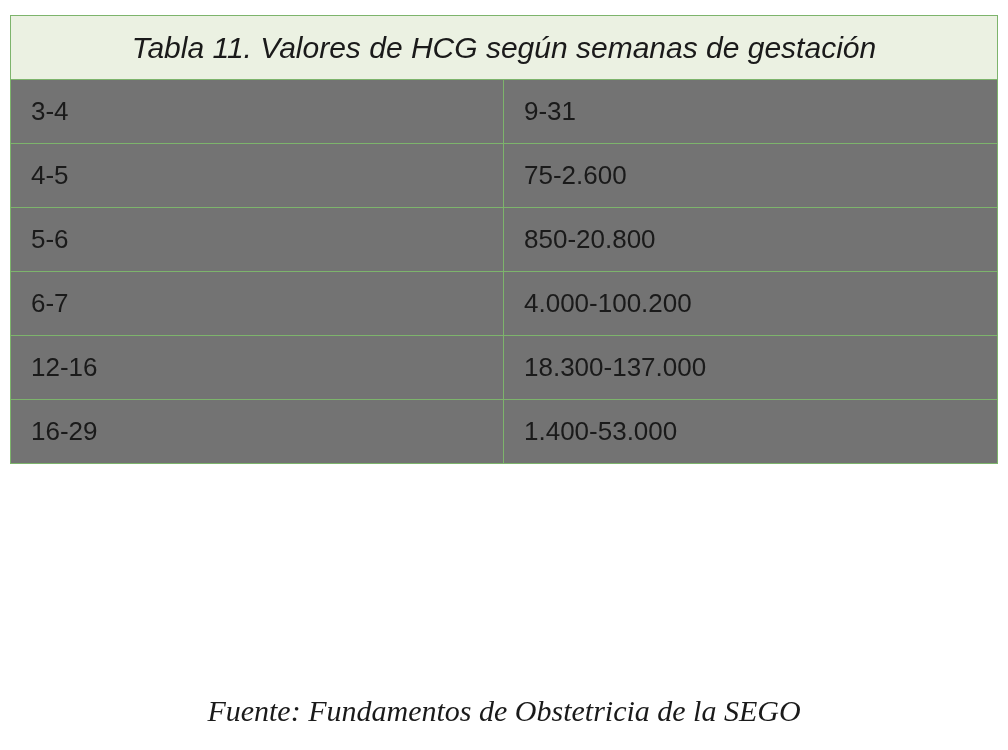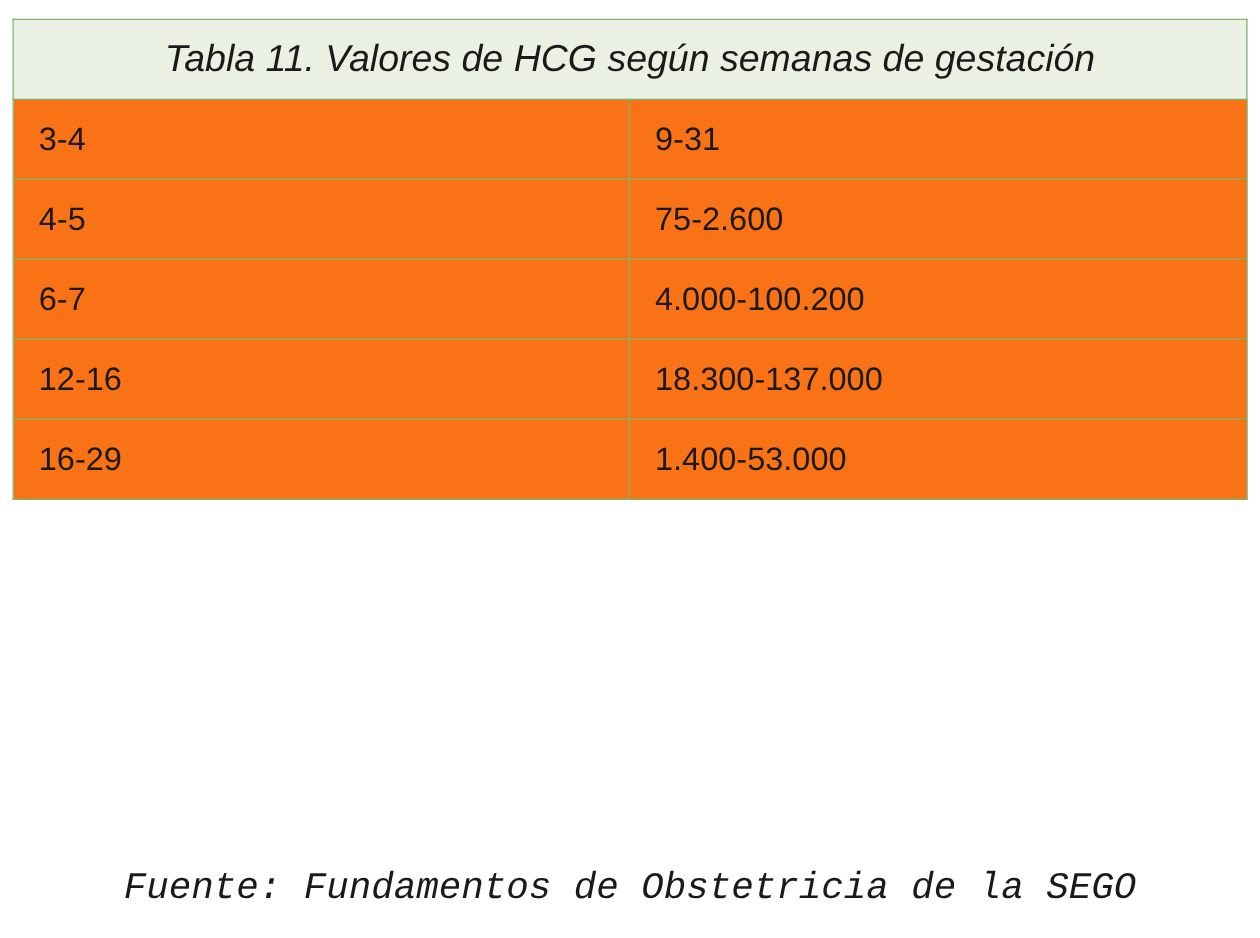--- a/index.html
+++ b/index.html
@@ -44,29 +44,29 @@
       padding: 0 !important;
       font-family: Liberation Sans, sans-serif;
       font-style: italic;
       font-size: 30px !important;
       color: #1a1a1a;
     }
     .header-row th {
       background: #ebf1e2;
     }
     .data-row td {
-      background: #f97316;
+      background: #737373;
     }
     .source {
       position: absolute;
       left: 0;
       width: 1008px;
       top: 694px;
       text-align: center;
-      font-family: Liberation Mono, monospace;
+      font-family: Liberation Serif, serif;
       font-style: italic;
       font-size: 30px;
       color: #1a1a1a;
     }
   </style>
 </head>
 <body>
 
 <div class="table-wrap">
   <table class="hcg-table">
@@ -82,20 +82,24 @@
     <tbody>
       <tr class="data-row">
         <td>3-4</td>
         <td>9-31</td>
       </tr>
       <tr class="data-row">
         <td>4-5</td>
         <td>75-2.600</td>
       </tr>
       <tr class="data-row">
+        <td>5-6</td>
+        <td>850-20.800</td>
+      </tr>
+      <tr class="data-row">
         <td>6-7</td>
         <td>4.000-100.200</td>
       </tr>
       <tr class="data-row">
         <td>12-16</td>
         <td>18.300-137.000</td>
       </tr>
       <tr class="data-row">
         <td>16-29</td>
         <td>1.400-53.000</td>

